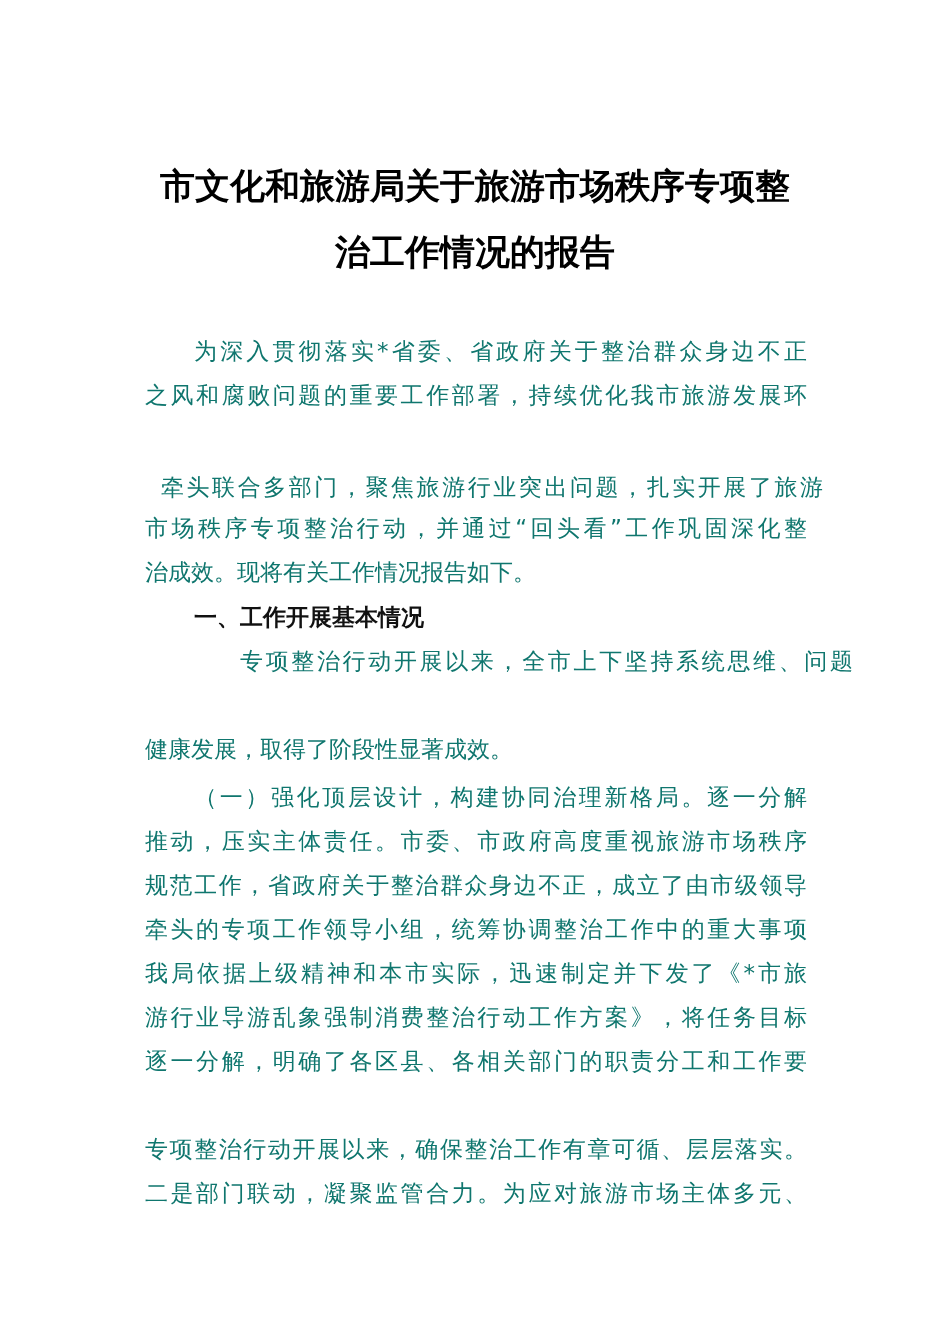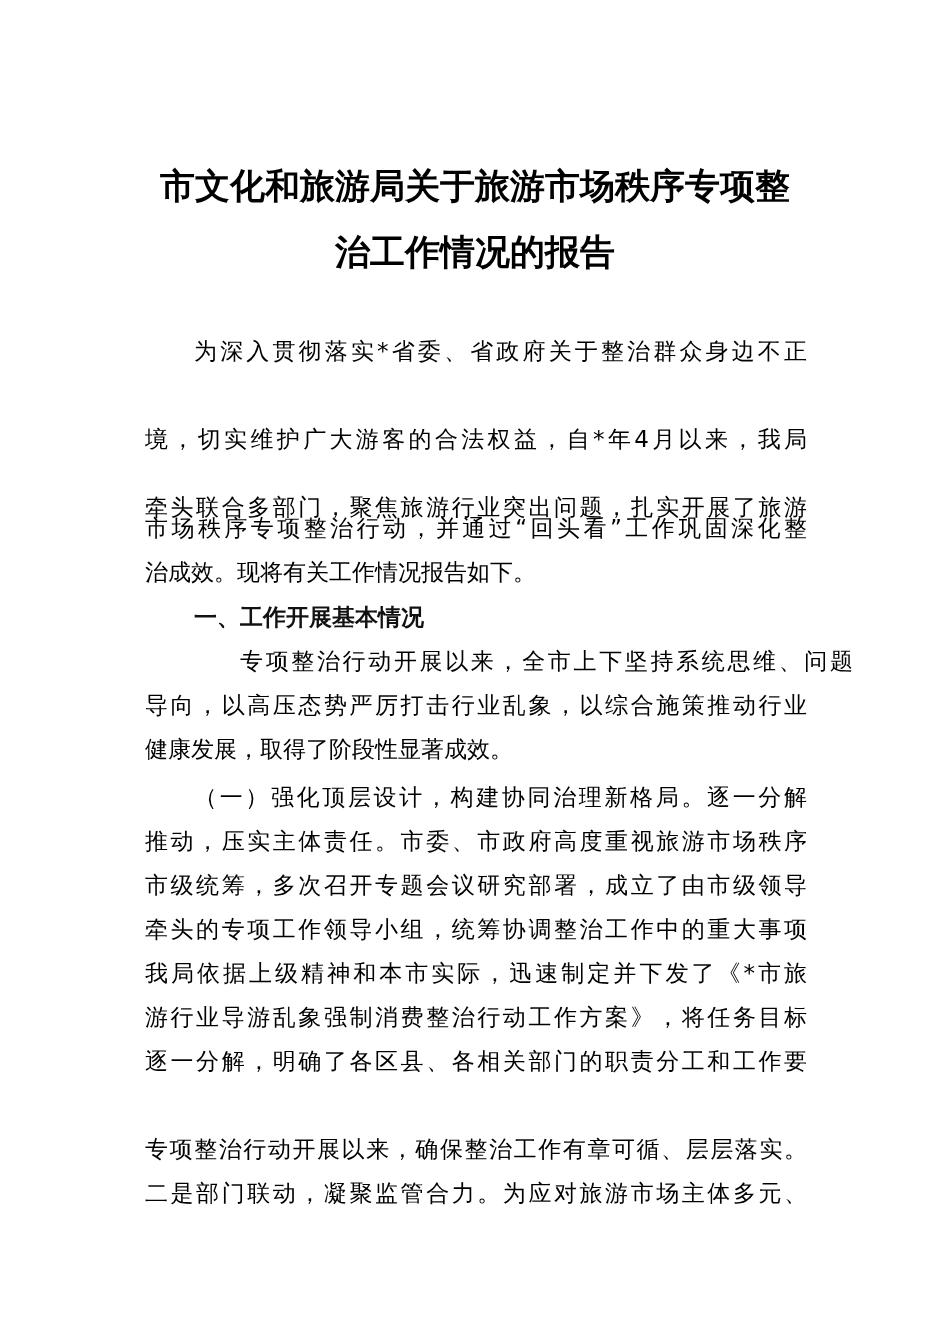--- a/index.html
+++ b/index.html
@@ -35,21 +35,21 @@
     white-space: nowrap;
   }
   .body-line {
     position: absolute;
     left: 145px;
     width: 662px;
     font-family: "DejaVu Sans", "Liberation Sans", sans-serif;
     font-size: 23px;
     line-height: 30px;
     height: 30px;
-    color: #000000;
+    color: #0f766e;
     white-space: nowrap;
     text-align: justify;
     text-align-last: justify;
     letter-spacing: 0px;
   }
   .body-line.last {
     text-align-last: left;
   }
   .body-line.indent {
     left: 194px;
@@ -68,34 +68,33 @@
 </style>
 </head>
 <body>
 
 <div class="page">
 
   <div class="title-line" style="top:163px;">市文化和旅游局关于旅游市场秩序专项整</div>
   <div class="title-line" style="top:229px;">治工作情况的报告</div>
 
   <div class="body-line indent" style="top:336px;">为深入贯彻落实*省委、省政府关于整治群众身边不正</div>
-  <div class="body-line" style="top:424px;">境，切实维护广大游客的合法权益，自*年4月以来，我局</div>
-  <div class="body-line" style="top:492px;">牵头联合多部门，聚焦旅游行业突出问题，扎实开展了旅游</div>
+  <div class="body-line" style="top:380px;">之风和腐败问题的重要工作部署，持续优化我市旅游发展环</div>
+  <div class="body-line" style="top:472px;margin-left:16px;">牵头联合多部门，聚焦旅游行业突出问题，扎实开展了旅游</div>
   <div class="body-line" style="top:513px;">市场秩序专项整治行动，并通过“回头看”工作巩固深化整</div>
   <div class="body-line last" style="top:557px;">治成效。现将有关工作情况报告如下。</div>
 
   <div class="heading-line" style="top:602px;">一、工作开展基本情况</div>
 
   <div class="body-line indent" style="top:646px;margin-left:46px;">专项整治行动开展以来，全市上下坚持系统思维、问题</div>
-  <div class="body-line" style="top:690px;">导向，以高压态势严厉打击行业乱象，以综合施策推动行业</div>
   <div class="body-line last" style="top:734px;">健康发展，取得了阶段性显著成效。</div>
 
   <div class="body-line indent" style="top:782px;">（一）强化顶层设计，构建协同治理新格局。逐一分解</div>
   <div class="body-line" style="top:826px;">推动，压实主体责任。市委、市政府高度重视旅游市场秩序</div>
-  <div class="body-line" style="top:870px;">市级统筹，多次召开专题会议研究部署，成立了由市级领导</div>
+  <div class="body-line" style="top:870px;">规范工作，省政府关于整治群众身边不正，成立了由市级领导</div>
   <div class="body-line" style="top:914px;">牵头的专项工作领导小组，统筹协调整治工作中的重大事项</div>
   <div class="body-line" style="top:958px;">我局依据上级精神和本市实际，迅速制定并下发了《*市旅</div>
   <div class="body-line" style="top:1002px;">游行业导游乱象强制消费整治行动工作方案》，将任务目标</div>
   <div class="body-line" style="top:1046px;">逐一分解，明确了各区县、各相关部门的职责分工和工作要</div>
   <div class="body-line" style="top:1134px;">专项整治行动开展以来，确保整治工作有章可循、层层落实。</div>
   <div class="body-line" style="top:1178px;">二是部门联动，凝聚监管合力。为应对旅游市场主体多元、</div>
 
 </div>
 
 </body></html>

